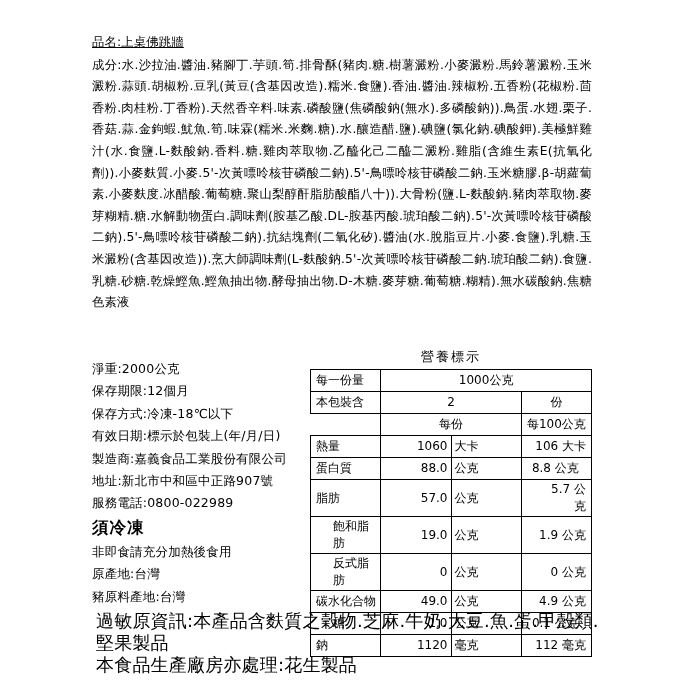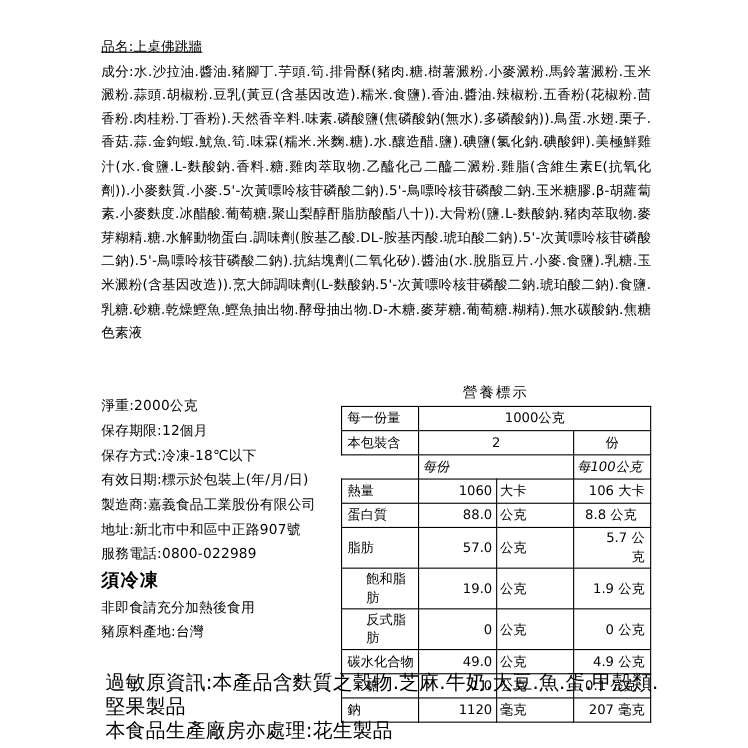--- a/index.html
+++ b/index.html
@@ -89,21 +89,21 @@
     padding: 1px 3px;
     height: 19px;
     vertical-align: middle;
     line-height: 17px;
   }
   .nt .lbl { text-align: left; padding-left: 5px; }
   .nt .lbl-indent { text-align: left; padding-left: 22px; }
   .nt .num { text-align: right; padding-right: 3px; width: 46px; }
   .nt .unit { text-align: left; padding-left: 3px; width: 40px; }
   .nt .ctr { text-align: center; }
-  .nt .hdr { text-align: left; font-style: italic; }
+  .nt .hdr { text-align: center; }
   .no-left { border-left: none !important; }
   .nb { border: none !important; }
 
   
   .bottom {
     position: absolute;
     left: 96px;
     top: 610px;
     width: 510px;
     font-size: 18px;
@@ -126,20 +126,21 @@
     <div class="mid-left">
       <div>淨重:2000公克</div>
       <div>保存期限:12個月</div>
       <div>保存方式:冷凍-18℃以下</div>
       <div>有效日期:標示於包裝上(年/月/日)</div>
       <div>製造商:嘉義食品工業股份有限公司</div>
       <div>地址:新北市中和區中正路907號</div>
       <div>服務電話:0800-022989</div>
       <div class="big">須冷凍</div>
       <div>非即食請充分加熱後食用</div>
+      <div>原產地:台灣</div>
       <div>豬原料產地:台灣</div>
     </div>
 
     <div class="nutri">
       <div class="nutri-title">營養標示</div>
       <table class="nt">
         <tbody>
           <tr>
             <td class="lbl" colspan="1">每一份量</td>
             <td class="ctr" colspan="3">1000公克</td>
@@ -195,21 +196,21 @@
             <tr>
               <td class="lbl-indent">糖</td>
               <td class="num">1.0</td>
               <td class="unit no-left">公克</td>
               <td class="unit" style="text-align: center; padding-right: 5px; width: 94px;">0.1 公克</td>
             </tr>
             <tr>
               <td class="lbl">鈉</td>
               <td class="num">1120</td>
               <td class="unit no-left">毫克</td>
-              <td class="unit" style="text-align: right; padding-right: 5px; width: 94px;">207 毫克</td>
+              <td class="unit" style="text-align: right; padding-right: 5px; width: 94px;">112 毫克</td>
             </tr>
           </tbody>
       </table>
     </div>
 
   </div>
 
   <div class="bottom">
     <div>過敏原資訊:本產品含麩質之穀物.芝麻.牛奶.大豆.魚.蛋.甲殼類.堅果製品</div>
     <div>本食品生產廠房亦處理:花生製品</div>

